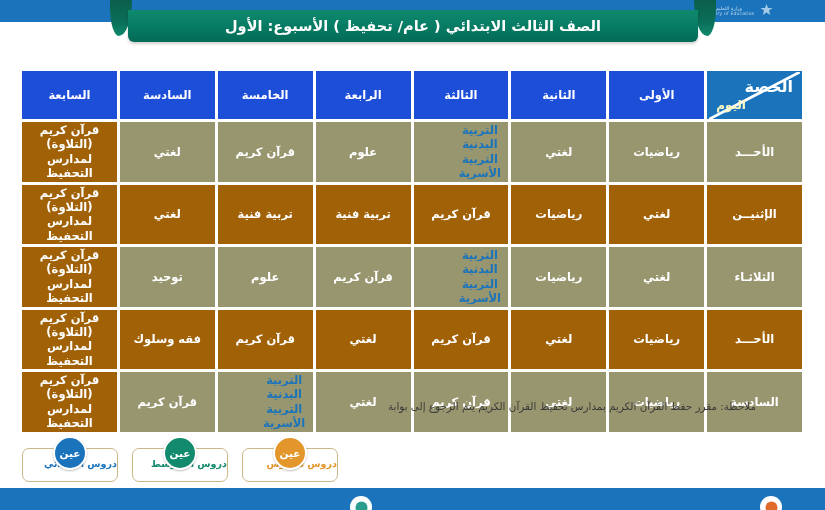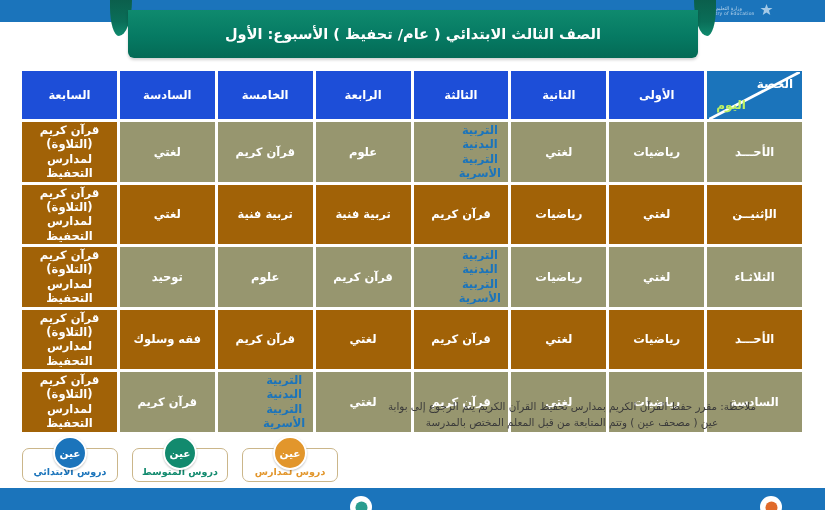--- a/index.html
+++ b/index.html
@@ -59,21 +59,21 @@
   .ribbon-wrap {
     position: absolute;
     top: 0; left: 0;
     width: 825px; height: 52px;
   }
   .ribbon {
     position: absolute;
     top: 10px;
     left: 128px;
     width: 570px;
-    height: 48px;
+    height: 32px;
     background: linear-gradient(180deg,#0f8a6e 0%, #067a63 55%, #046a55 100%);
     border-radius: 0 0 6px 6px;
     display: flex;
     align-items: center;
     justify-content: center;
     box-shadow: 0 2px 3px rgba(0,0,0,.18);
     z-index: 3;
   }
   .ribbon-title {
     color: #ffffff;
@@ -139,28 +139,28 @@
     width: 100%;
     height: 100%;
   }
   .corner-inner .diag {
     position: absolute;
     inset: 0;
   }
   .corner-inner .lbl-period {
     position: absolute;
     top: 5px; right: 7px;
-    font-size: 12px;
+    font-size: 16px;
     color: #fff;
   }
   .corner-inner .lbl-day {
     position: absolute;
     bottom: 5px; left: 7px;
     font-size: 12px;
-    color: #bef264;
+    color: #fef9c3;
   }
 
   td.olive { background: #97966f; }
   td.blue  { background: #a16207; }
   td.day   { font-size: 13px; letter-spacing: .5px; }
 
   
   td .two-line { display: block; }
   td.alt-text .two-line { color: #1b74bb; }
   td.olive.alt-text { color: #1b74bb; padding-left: 40px; }
@@ -190,22 +190,22 @@
   }
   .badge {
     position: relative;
     width: 96px;
     height: 34px;
     border: 1px solid #cbb68a;
     border-radius: 7px;
     background: #ffffff;
     display: flex;
     align-items: flex-end;
-    justify-content: center;
-    padding-bottom: 4px;
+    justify-content: flex-start;
+    padding-bottom: 12px;
     box-sizing: border-box;
   }
   .badge .circle {
     position: absolute;
     top: -13px;
     left: 50%;
     transform: translateX(-50%);
     width: 30px; height: 30px;
     border-radius: 50%;
     border: 2px solid #ffffff;
@@ -364,21 +364,20 @@
             <span class="two-line">قرآن كريم (التلاوة)</span>
             <span class="two-line">لمدارس التحفيظ</span>
           </td>
         </tr>
       </tbody>
   </table>
 </div>
 
 <div class="note">
   <div>ملاحظة: مقرر حفظ القرآن الكريم بمدارس تحفيظ القرآن الكريم يتم الرجوع إلى بوابة</div>
-  <div>عين ( مصحف عين ) وتتم المتابعة من قبل المعلم المختص بالمدرسة</div>
 </div>
 
 <div class="badges">
     <div class="badge">
       <span class="circle" style="background: rgb(27, 116, 187);">عين</span>
       <span class="blabel" style="color: rgb(27, 116, 187);">دروس الابتدائي</span>
     </div>
     <div class="badge">
       <span class="circle" style="background: rgb(18, 138, 110);">عين</span>
       <span class="blabel" style="color: rgb(18, 138, 110);">دروس المتوسط</span>

